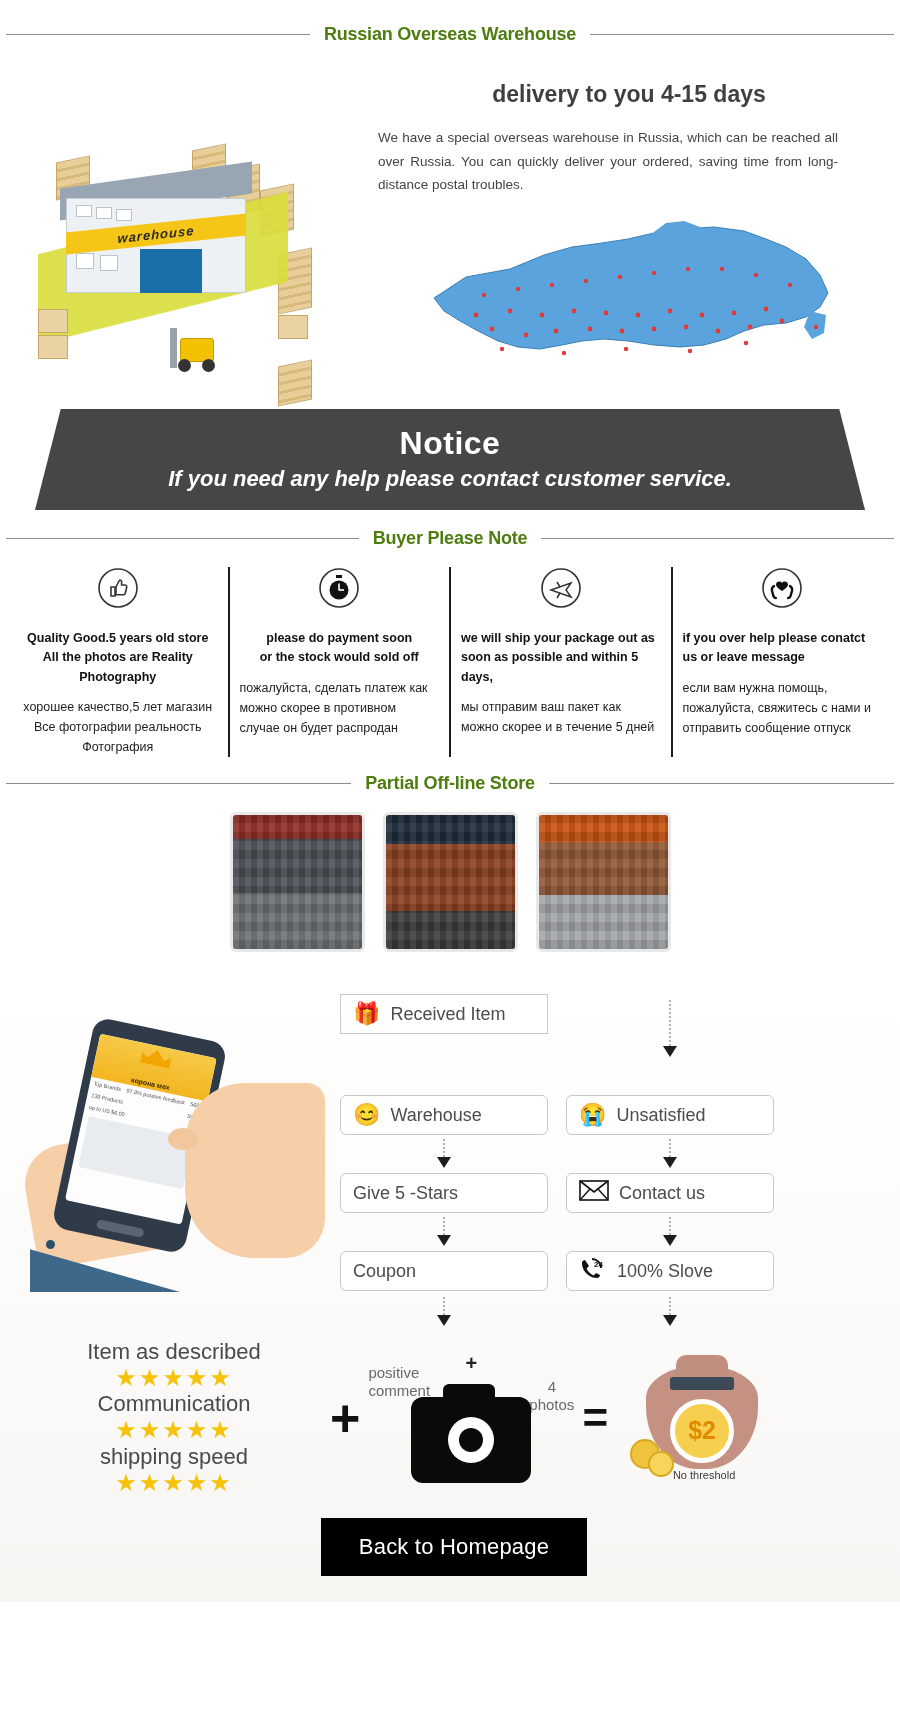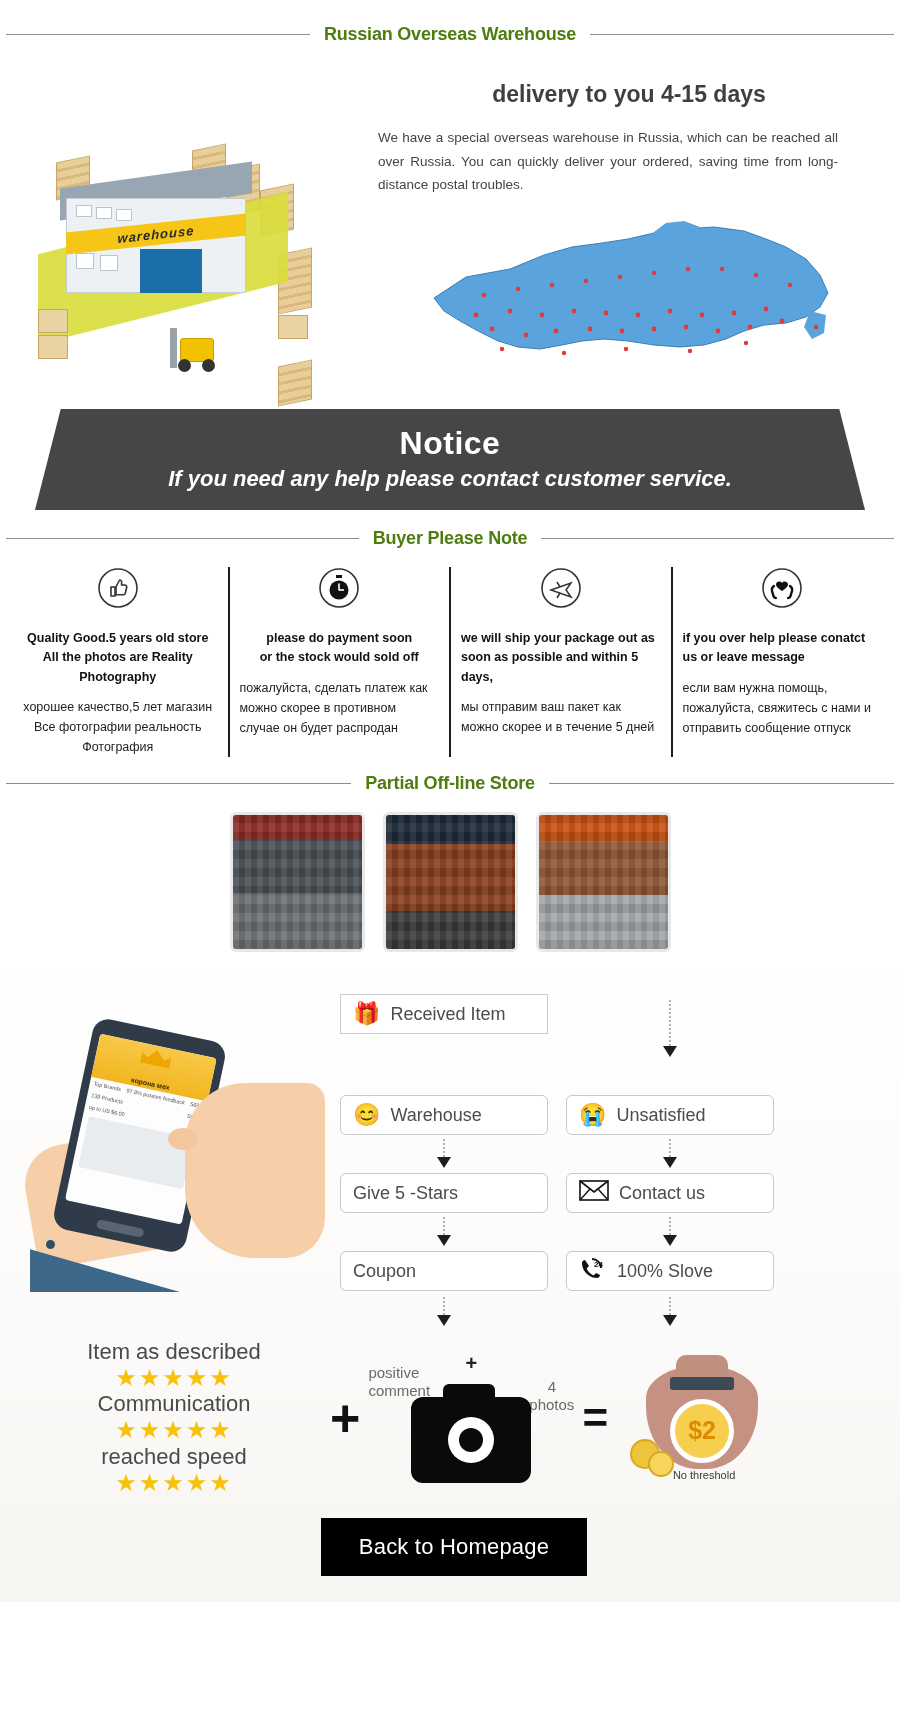--- a/index.html
+++ b/index.html
@@ -537,21 +537,21 @@
       </div>
     </div>
 
     <div class="ratings">
 
       <div class="rate-left">
         <div class="lbl">Item as described</div>
         <div class="stars">★★★★★</div>
         <div class="lbl">Communication</div>
         <div class="stars">★★★★★</div>
-        <div class="lbl">reached speed</div>
+        <div class="lbl">shipping speed</div>
         <div class="stars">★★★★★</div>
       </div>
 
       <div class="op">+</div>
 
       <div class="cam-block">
         <div class="cam-plus">+</div>
         <div class="cam-lbl-l" style="white-space:pre-line;">positive
 comment</div>
         <div class="cam-lbl-r" style="white-space:pre-line;">4

